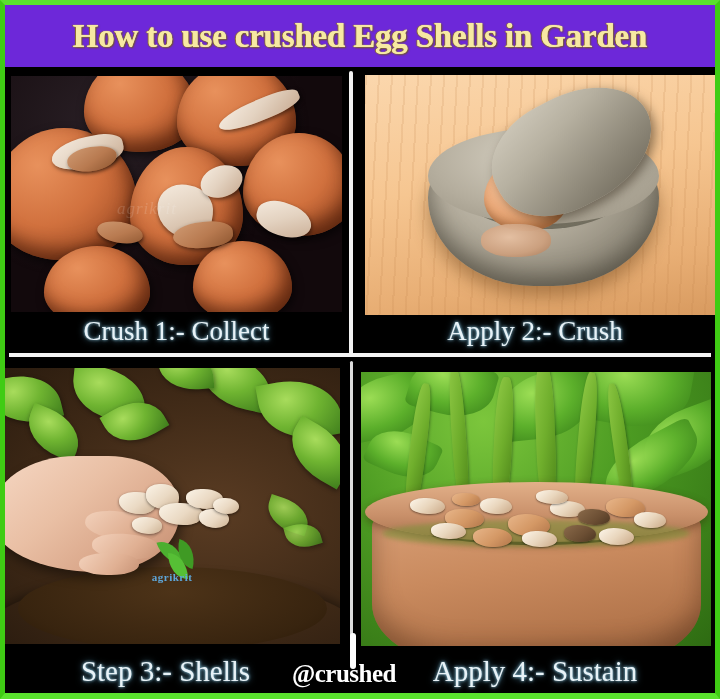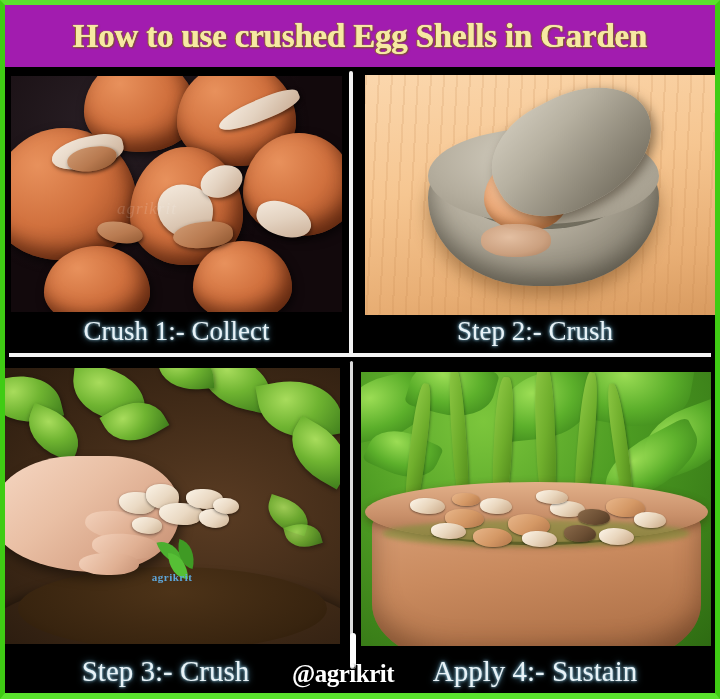--- a/index.html
+++ b/index.html
@@ -24,21 +24,21 @@
     overflow: hidden;
   }
 
   
   .title-bar {
     position: absolute;
     left: 0;
     top: 0;
     width: 710px;
     height: 62px;
-    background: #a21caf;
+    background: #6d28d9;
     display: flex;
     align-items: center;
     justify-content: center;
   }
   .title-text {
     font-size: 33px;
     font-weight: bold;
     letter-spacing: -0.2px;
     color: #f7e9a2;
     text-shadow:
@@ -457,21 +457,21 @@
       <div class="photo">
         <div class="wood-scene">
           <div class="mortar"></div>
           <div class="mortar-rim"></div>
           <div class="egg-in-mortar"></div>
           <div class="crumbs"></div>
           <div class="pestle"></div>
         </div>
       </div>
       <div class="caption">
-        <span class="caption-text">Step 2:- Crush</span>
+        <span class="caption-text">Apply 2:- Crush</span>
       </div>
     </div>
 
     <div class="panel p3">
       <div class="photo">
         <div class="soil-scene">
             <div class="leafy" style="left:-4%; top:2%;  width:20%; height:18%; transform:rotate(-14deg);"></div>
             <div class="leafy" style="left:6%;  top:16%; width:17%; height:15%; transform:rotate(22deg);"></div>
             <div class="leafy" style="left:20%; top:0%;  width:22%; height:19%; transform:rotate(6deg);"></div>
             <div class="leafy" style="left:30%; top:12%; width:17%; height:15%; transform:rotate(-30deg);"></div>
@@ -501,21 +501,21 @@
 
             <div class="wm-logo">
               <span class="lf a"></span>
               <span class="lf b"></span>
               <span class="lf c"></span>
               <span class="wtxt">agrikrit</span>
             </div>
         </div>
       </div>
       <div class="caption">
-        <span class="caption-text">Step 3:- Crush</span>
+        <span class="caption-text">Step 3:- Shells</span>
       </div>
     </div>
 
     <div class="panel p4">
       <div class="photo">
         <div class="potted-scene">
           <div class="bgleaf" style="left:-6%; top:2%;  width:26%; height:22%; transform:rotate(-12deg);"></div>
           <div class="bgleaf" style="left:14%; top:-4%; width:24%; height:20%; transform:rotate(16deg);"></div>
           <div class="bgleaf" style="left:40%; top:0%;  width:26%; height:24%; transform:rotate(-6deg);"></div>
           <div class="bgleaf" style="left:64%; top:-6%; width:30%; height:26%; transform:rotate(10deg);"></div>
@@ -557,15 +557,15 @@
       </div>
     </div>
 
   </div>
 
   <div class="divider-v"></div>
   <div class="divider-h"></div>
   <div class="divider-v2"></div>
   <div class="divider-v3"></div>
 
-  <div class="watermark">@agrikrit</div>
+  <div class="watermark">@crushed</div>
 
 </div>
 
 </body></html>

